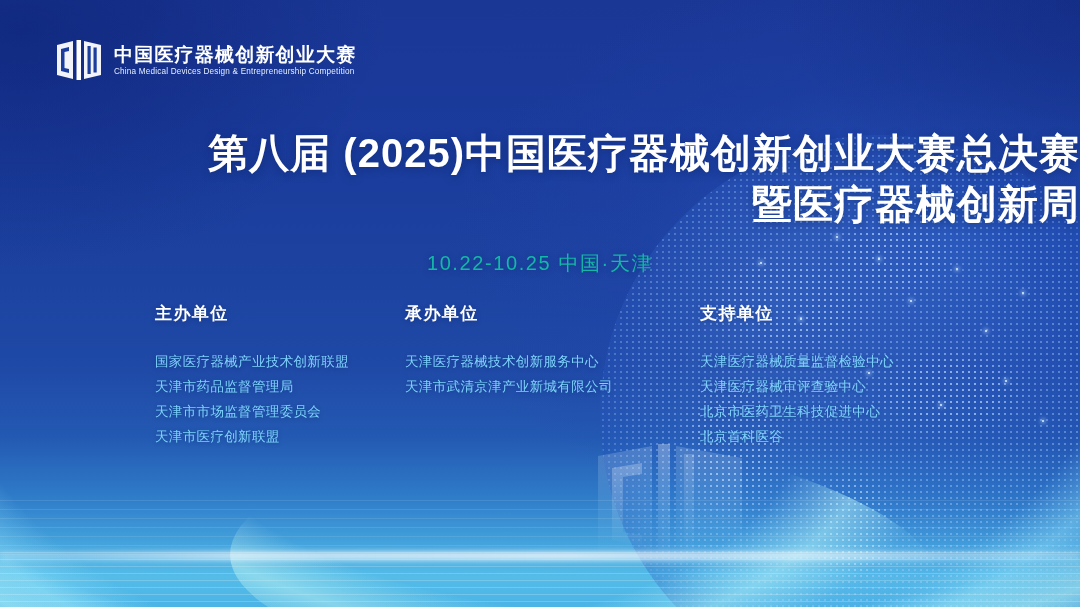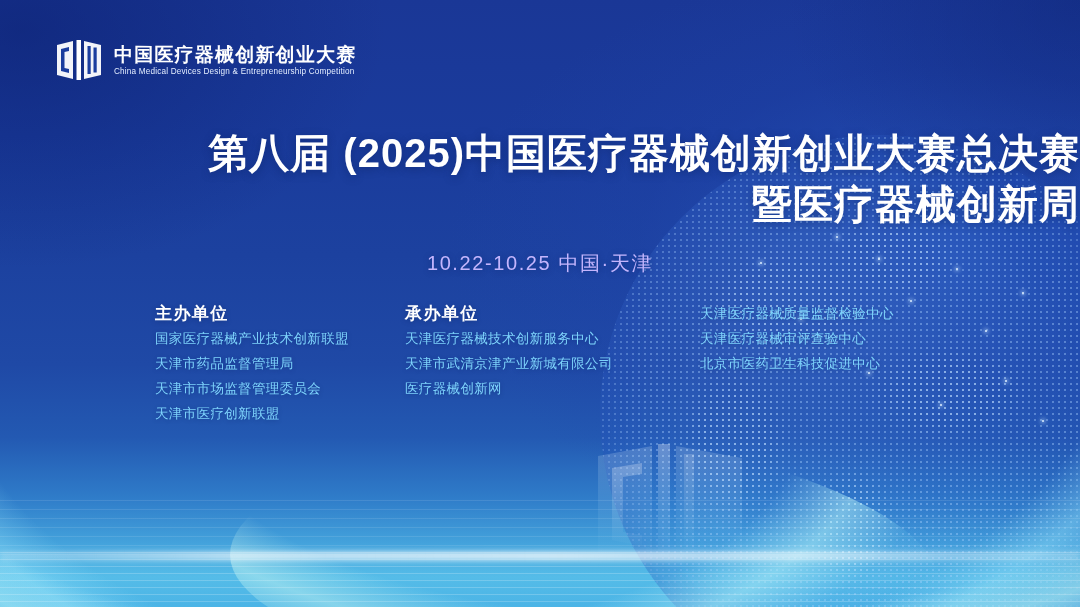--- a/index.html
+++ b/index.html
@@ -192,21 +192,21 @@
     line-height: 1.28;
     letter-spacing: 1px;
     text-shadow: 0 2px 9px rgba(8,30,90,0.45);
     white-space: nowrap;
   }
   .subtitle {
     position: absolute;
     left: 0; right: 0;
     top: 250px;
     text-align: center;
-    color: #c4b5fd;
+    color: #14b8a6;
     font-size: 20px;
     letter-spacing: 1.6px;
     text-shadow: 0 1px 6px rgba(8,30,90,0.4);
   }
 
   
   .orgs {
     position: absolute;
     left: 155px;
     top: 302px;
@@ -215,21 +215,21 @@
   }
   .org-col { flex: 0 0 auto; }
   .org-col.c1 { width: 250px; }
   .org-col.c2 { width: 295px; }
   .org-col.c3 { width: 285px; }
   .org-head {
     color: #ffffff;
     font-size: 17px;
     font-weight: bold;
     letter-spacing: 1.4px;
-    margin-bottom: 2px;
+    margin-bottom: 25px;
     text-shadow: 0 1px 5px rgba(8,30,90,0.4);
   }
   .org-item {
     color: #7dd3fc;
     font-size: 13.5px;
     line-height: 1.85;
     letter-spacing: 0.35px;
     white-space: nowrap;
     text-shadow: 0 1px 4px rgba(8,30,90,0.35);
   }
@@ -332,24 +332,25 @@
       <div class="org-item">国家医疗器械产业技术创新联盟</div>
       <div class="org-item">天津市药品监督管理局</div>
       <div class="org-item">天津市市场监督管理委员会</div>
       <div class="org-item">天津市医疗创新联盟</div>
     </div>
 
     <div class="org-col c2">
       <div class="org-head">承办单位</div>
       <div class="org-item">天津医疗器械技术创新服务中心</div>
       <div class="org-item">天津市武清京津产业新城有限公司</div>
-      <div class="org-item">医疗器械创新网</div>
     </div>
 
     <div class="org-col c3">
+      <div class="org-head">支持单位</div>
       <div class="org-item">天津医疗器械质量监督检验中心</div>
       <div class="org-item">天津医疗器械审评查验中心</div>
       <div class="org-item">北京市医药卫生科技促进中心</div>
+      <div class="org-item">北京首科医谷</div>
     </div>
 
   </div>
 
 </div>
 
 </body></html>

